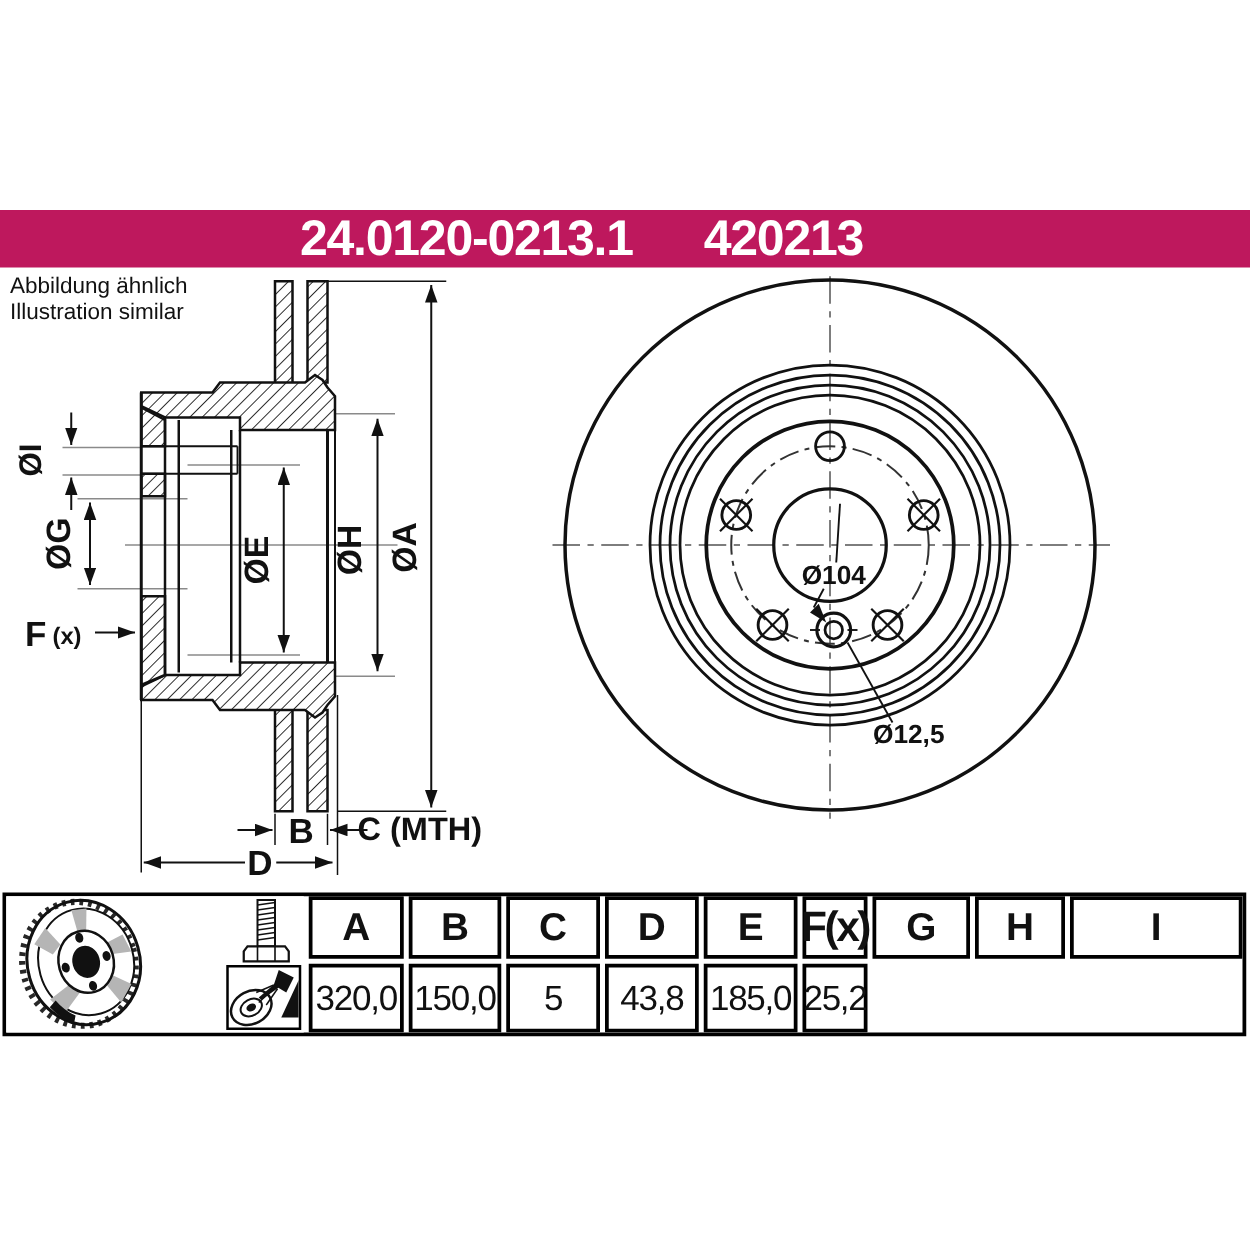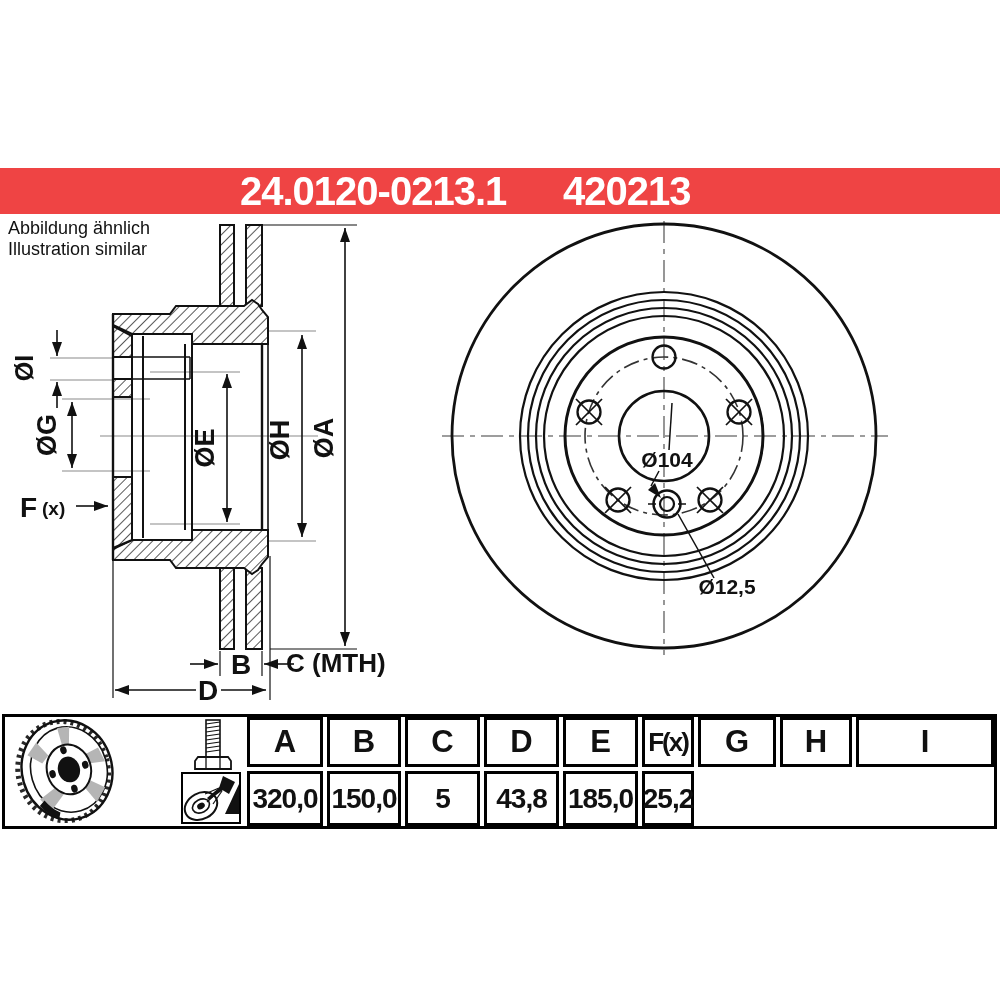--- a/index.html
+++ b/index.html
@@ -16,31 +16,31 @@
   
   #draw{position:absolute;left:0;top:0;width:1000px;height:1000px;}
   
   #tbl{position:absolute;left:2px;top:714px;width:995px;height:115px;border:3px solid #000;
        background:#fff;box-sizing:border-box;display:grid;
        grid-template-columns:238px 76px 74px 75px 75px 75px 52px 78px 72px 1fr;
        grid-template-rows:50px 1fr;gap:4px;}
   .cell{border:3px solid #000;display:flex;align-items:center;justify-content:center;
         background:#fff;box-sizing:border-box;}
   .hcell{font-weight:bold;font-size:31px;}
-  .vcell{font-weight:bold;font-size:28px;letter-spacing:-1px;}
-  .fx{font-size:26px;letter-spacing:-2px;}
+  .vcell{font-weight:normal;font-size:28px;letter-spacing:-1px;}
+  .fx{font-size:34px;letter-spacing:-2px;}
   #icon-cell{grid-row:1 / span 2;border:none;position:relative;}
   #spray-box{position:absolute;left:176px;top:55px;width:60px;height:52px;border:2px solid #000;box-sizing:border-box;}
 </style>
 </head>
 <body>
 
 <div id="page">
 
-  <div id="hdr" style="background: #ef4444;">
+  <div id="hdr" style="background: #be185d;">
     <span class="hdr-txt" id="hdr-part">24.0120-0213.1</span>
     <span class="hdr-txt" id="hdr-ref">420213</span>
   </div>
 
   <div id="note">
     <div>Abbildung ähnlich</div>
     <div>Illustration similar</div>
   </div>
 
   <svg id="draw" viewBox="0 0 1000 1000">

